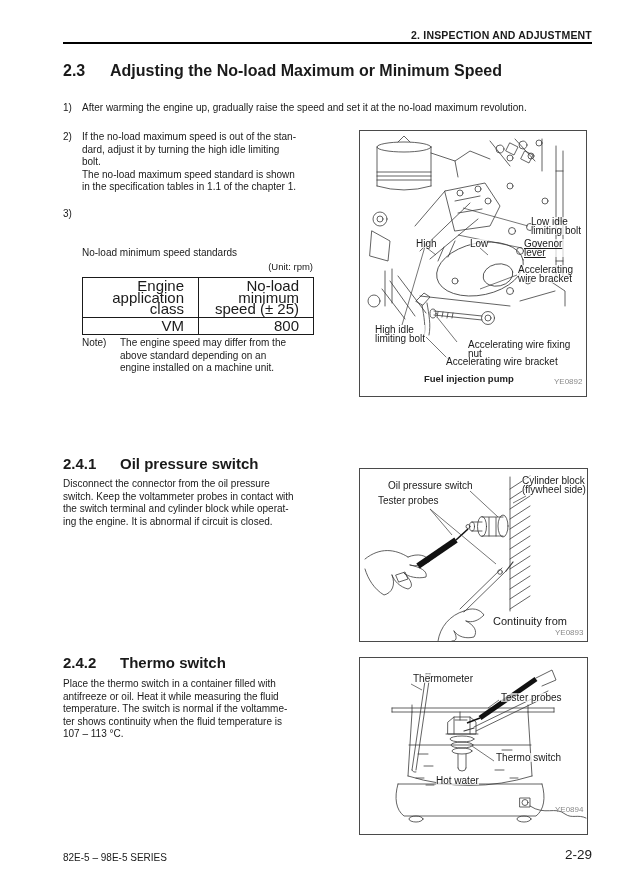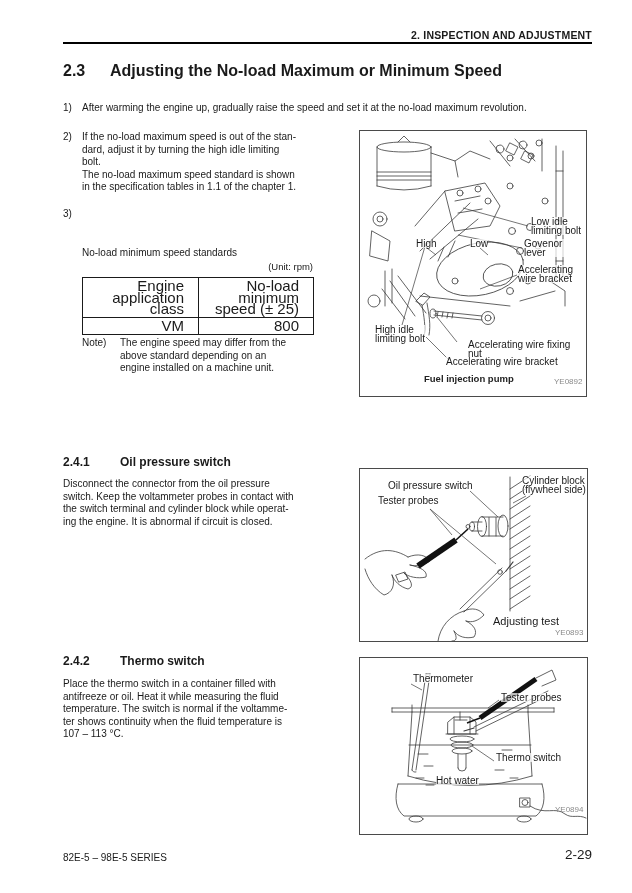--- a/index.html
+++ b/index.html
@@ -10,21 +10,21 @@
     background: #ffffff;
     font-family: "Liberation Sans", sans-serif;
     color: #1a1a1a;
     overflow: hidden;
   }
   .abs { position: absolute; }
   .hdr-text { top:29px; right:40px; font-size:10.5px; font-weight:bold; letter-spacing:.2px; }
   .hdr-rule { top:42px; left:63px; width:529px; height:2px; background:#000; }
   .h1 { font-size:16px; font-weight:bold; white-space:nowrap; }
   .h1 .h1num { display:inline-block; width:47px; }
-  .h2 { font-size:12px; font-weight:bold; white-space:nowrap; }
+  .h2 { font-size:15px; font-weight:bold; white-space:nowrap; }
   .h2 .h2num { display:inline-block; width:57px; }
   .body-txt { font-size:10px; line-height:12.6px; white-space:pre-line; }
   .list-num { font-size:10px; line-height:12.6px; }
   .tbl-title { font-size:10px; }
   .unit { font-size:9.5px; text-align:right; }
   table.spec { border-collapse:collapse; }
   table.spec td {
     border:1px solid #1a1a1a; text-align:right; vertical-align:middle;
     font-size:15px; line-height:11.5px; white-space:pre-line; padding:2px 14px;
   }
@@ -174,21 +174,21 @@
         <path d="M162,117 L98,104"></path>
         <path d="M157,144 L120,158"></path>
         <path d="M42,194 L66,112"></path>
         <path d="M97,211 L77,186"></path>
         <path d="M88,228 L66,206"></path>
         <path d="M67,117 L76,124 M120,117 L128,124"></path>
       </g>
     </svg>
     <div class="fig-lbl" style="left:171px; top:86px;">Low idle
 limiting bolt</div>
-    <div class="fig-lbl" style="left:164px; top:108px;">Govenor lever</div>
+    <div class="fig-lbl" style="left:164px; top:108px;text-decoration:underline;">Govenor lever</div>
     <div class="fig-lbl" style="left:56px; top:108px;">High</div>
     <div class="fig-lbl" style="left:110px; top:108px;">Low</div>
     <div class="fig-lbl" style="left:158px; top:134px;">Accelerating
 wire bracket</div>
     <div class="fig-lbl" style="left:15px; top:194px;">High idle
 limiting bolt</div>
     <div class="fig-lbl" style="left:108px; top:209px;">Accelerating wire fixing nut</div>
     <div class="fig-lbl" style="left:86px; top:226px;">Accelerating wire bracket</div>
     <div class="fig-caption" style="left:64px; top:242px;">Fuel injection pump</div>
     <div class="fig-code" style="left:194px; top:246px;">YE0892</div>
@@ -233,21 +233,21 @@
       <g class="callout">
         <path d="M110,22 L138,48"></path>
         <path d="M70,40 L92,66 M70,40 L136,95"></path>
         <path d="M166,27 L153,34"></path>
       </g>
     </svg>
     <div class="fig-lbl" style="left:28px; top:12px;">Oil pressure switch</div>
     <div class="fig-lbl" style="left:18px; top:27px;">Tester probes</div>
     <div class="fig-lbl" style="left:162px; top:7px;">Cylinder block
 (flywheel side)</div>
-    <div class="fig-caption2" style="left:133px; top:146px;">Adjusting test</div>
+    <div class="fig-caption2" style="left:133px; top:146px;">Continuity from</div>
     <div class="fig-code" style="left:195px; top:159px;">YE0893</div>
   </div>
 
   <div class="fig" style="left:359px; top:657px; width:229px; height:178px;padding-left:32px;">
     <svg width="227" height="176" viewBox="0 0 227 176">
       <g class="art">
 
         <path d="M32,50 H194 M32,54 H194 M32,50 V54 M194,50 V54"></path>
 
         <path d="M52,54 L48,118 M168,54 L172,118 M48,118 Q110,137 172,118"></path>

